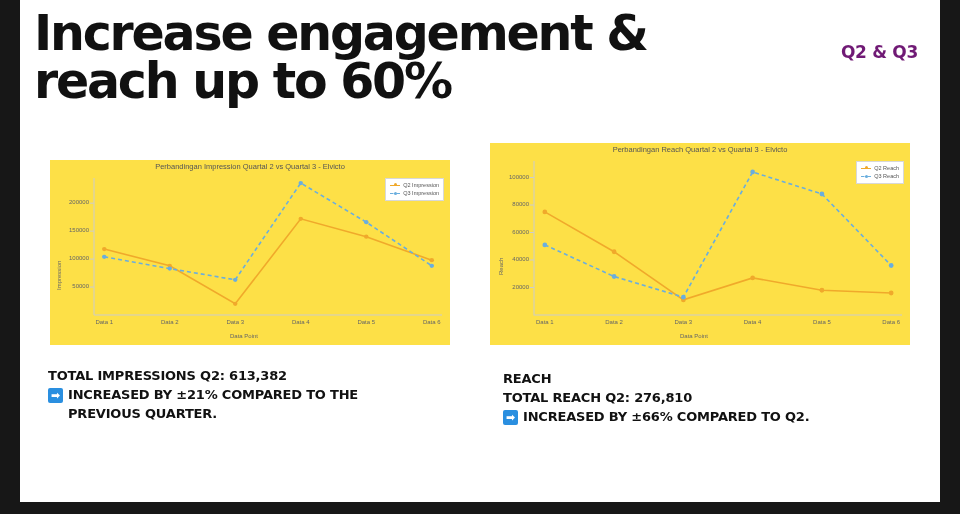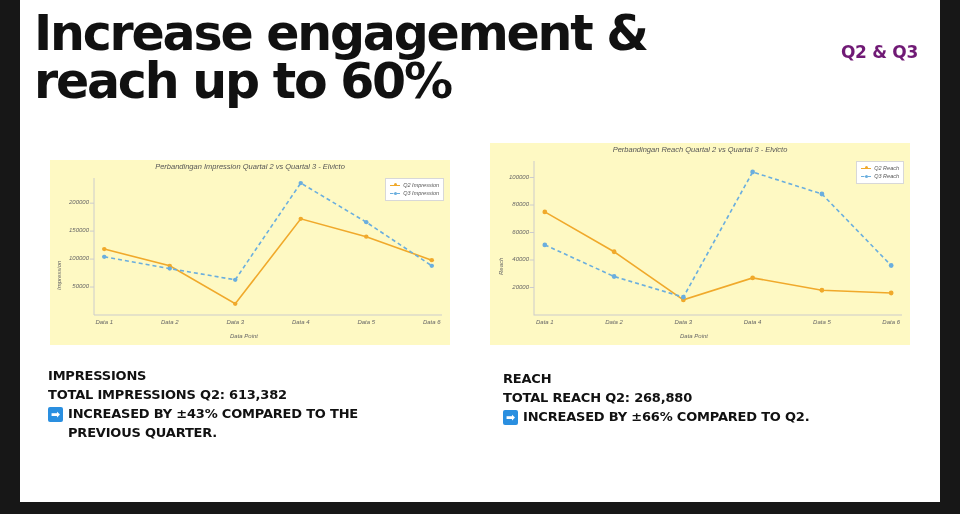--- a/index.html
+++ b/index.html
@@ -42,22 +42,21 @@
     font-family: "DejaVu Sans", sans-serif;
     font-weight: bold;
     font-size: 17px;
     letter-spacing: -0.3px;
     color: #701a75;
   }
 
   
   .chart-panel {
     position: absolute;
-    background: #fef9c3;
-    font-style: italic;
+    background: #fde047;
   }
   #impressions-panel { left: 30px;  top: 160px; width: 400px; height: 185px; }
   #reach-panel       { left: 470px; top: 143px; width: 420px; height: 202px; }
 
   .chart-title {
     position: absolute;
     top: 2px;
     left: 0;
     width: 100%;
     text-align: center;
@@ -253,31 +252,30 @@
         <span>Q2 Reach</span>
       </div>
       <div class="legend-row">
         <span class="legend-swatch" style="color:#6aaede; border-top-color:#6aaede; border-top-style:dashed;"></span>
         <span>Q3 Reach</span>
       </div>
     </div>
   </div>
 
   <div class="summary" id="impressions-summary">
-    <div>IMPRESSIONS</div>
     <div>TOTAL IMPRESSIONS Q2: 613,382</div>
     <div class="arrow-line">
       <span class="arrow-badge">➡</span>
-      <span>INCREASED BY ±43% COMPARED TO THE
+      <span>INCREASED BY ±21% COMPARED TO THE
 PREVIOUS QUARTER.</span>
     </div>
   </div>
 
   <div class="summary" id="reach-summary">
     <div>REACH</div>
-    <div>TOTAL REACH Q2: 268,880</div>
+    <div>TOTAL REACH Q2: 276,810</div>
     <div class="arrow-line">
       <span class="arrow-badge">➡</span>
       <span>INCREASED BY ±66% COMPARED TO Q2.</span>
     </div>
   </div>
 
 </div>
 
 </body></html>

